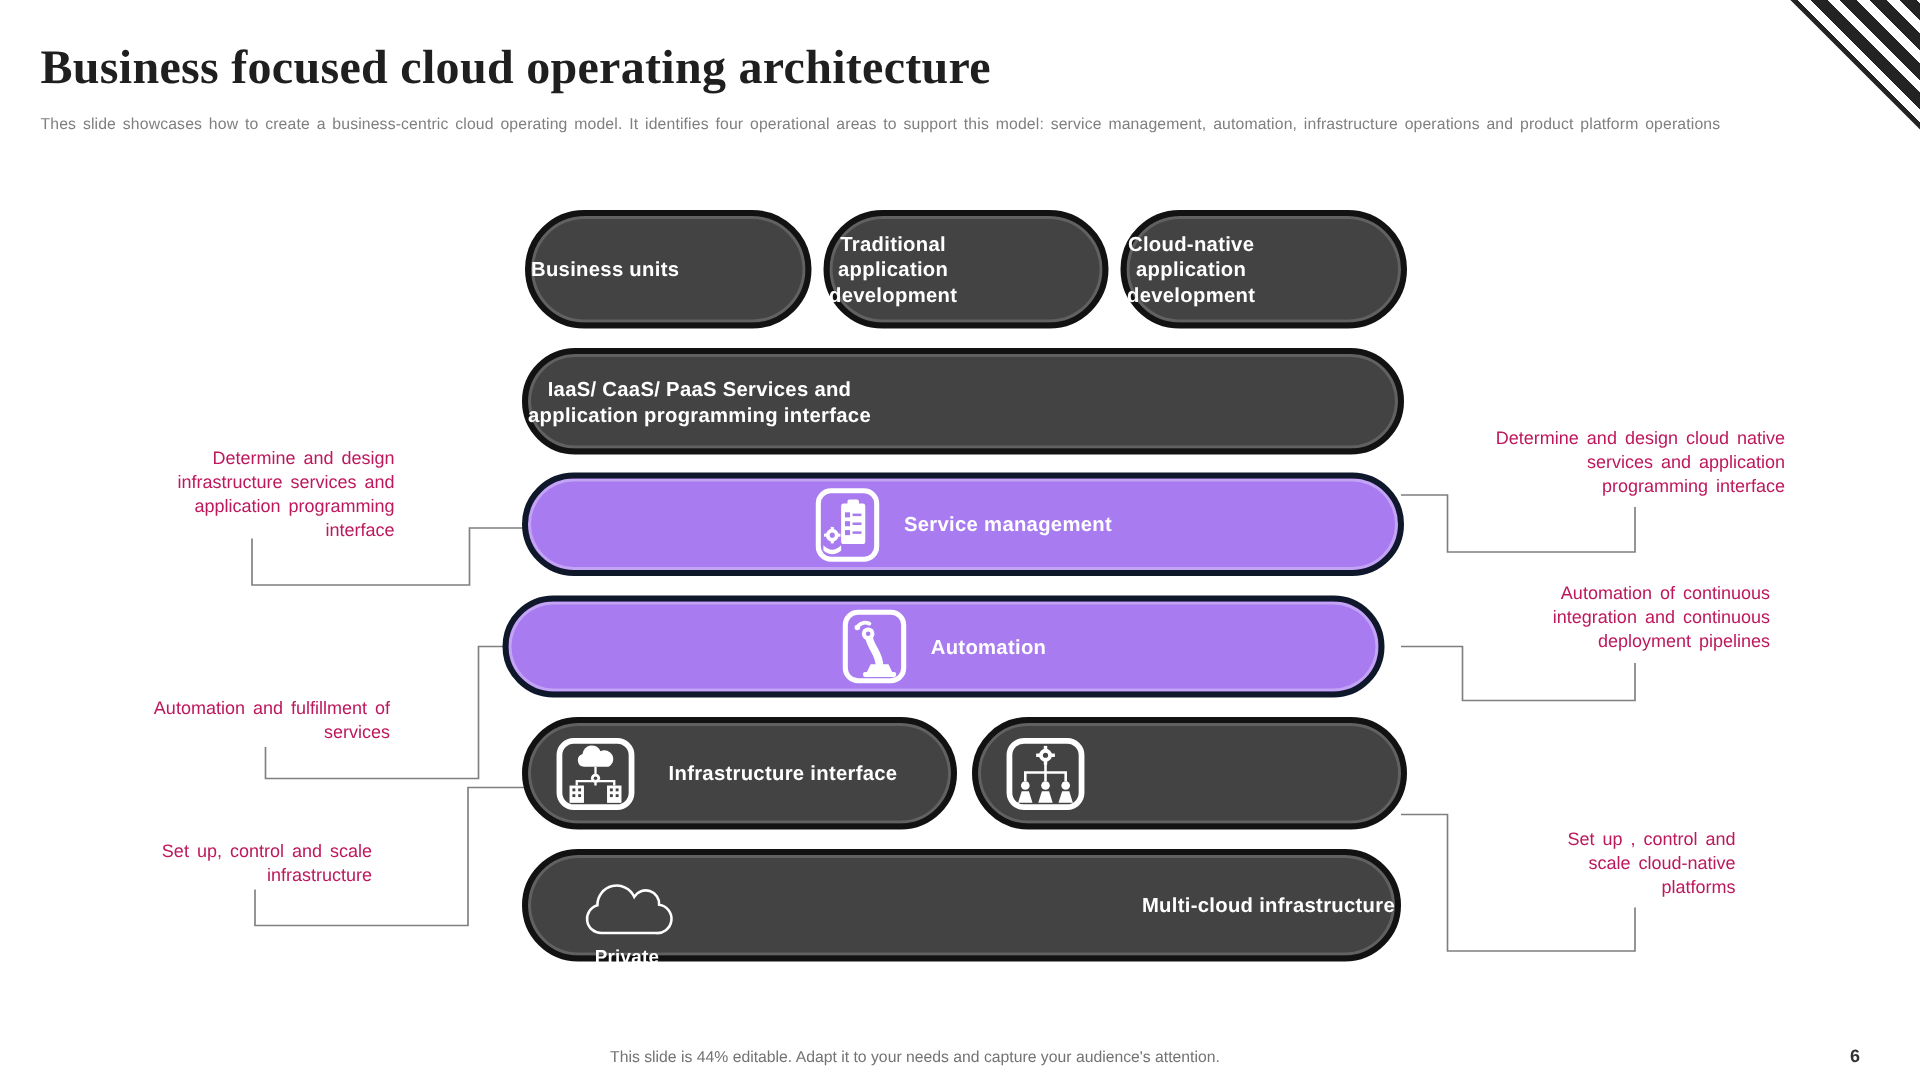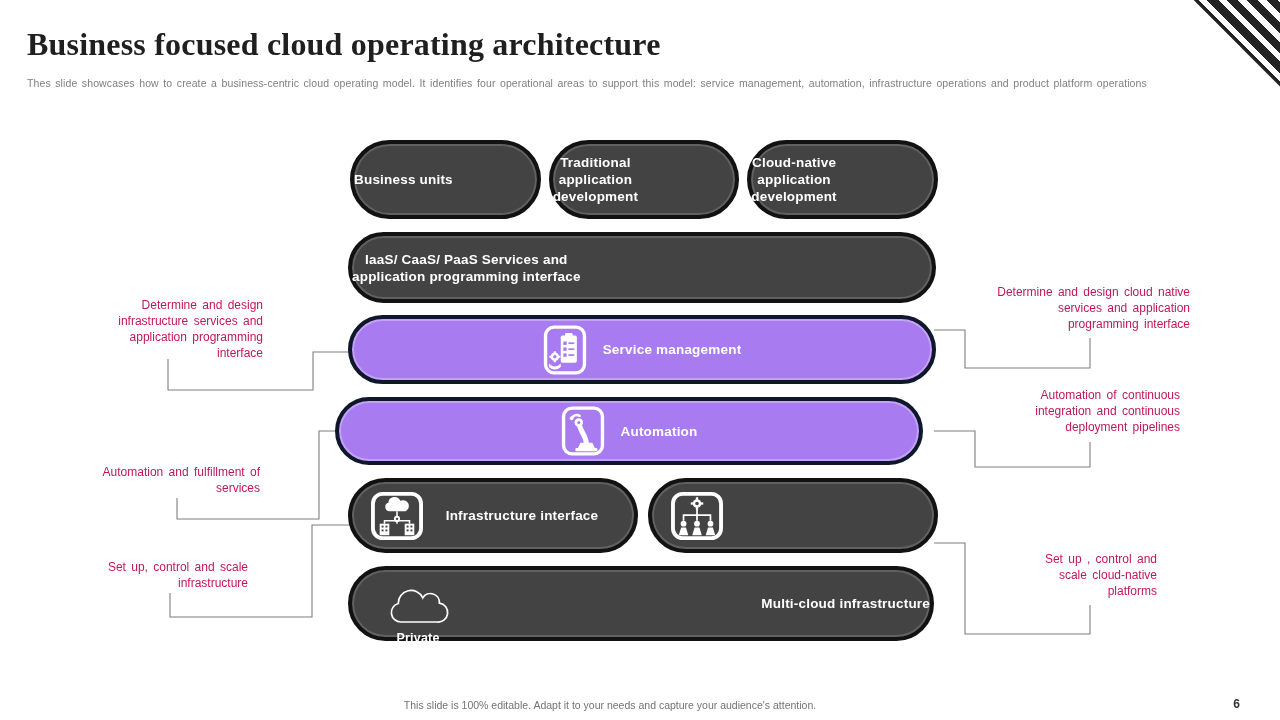--- a/index.html
+++ b/index.html
@@ -226,16 +226,16 @@
     </div>
   </div>
 
   <div class="ann ann-l1">Determine and design infrastructure services and application programming interface</div>
   <div class="ann ann-l3">Set up, control and scale infrastructure</div>
   <div class="ann ann-l2">Automation and fulfillment of services</div>
   <div class="ann ann-r1">Determine and design cloud native services and application programming interface</div>
   <div class="ann ann-r2">Automation of continuous integration and continuous deployment pipelines</div>
   <div class="ann ann-r3">Set up , control and scale cloud-native platforms</div>
 
-  <div class="footer-note">This slide is 100% editable. Adapt it to your needs and capture your audience's attention.</div>
+  <div class="footer-note">This slide is 44% editable. Adapt it to your needs and capture your audience's attention.</div>
   <div class="page-number">6</div>
 
 </div>
 
 </body></html>

